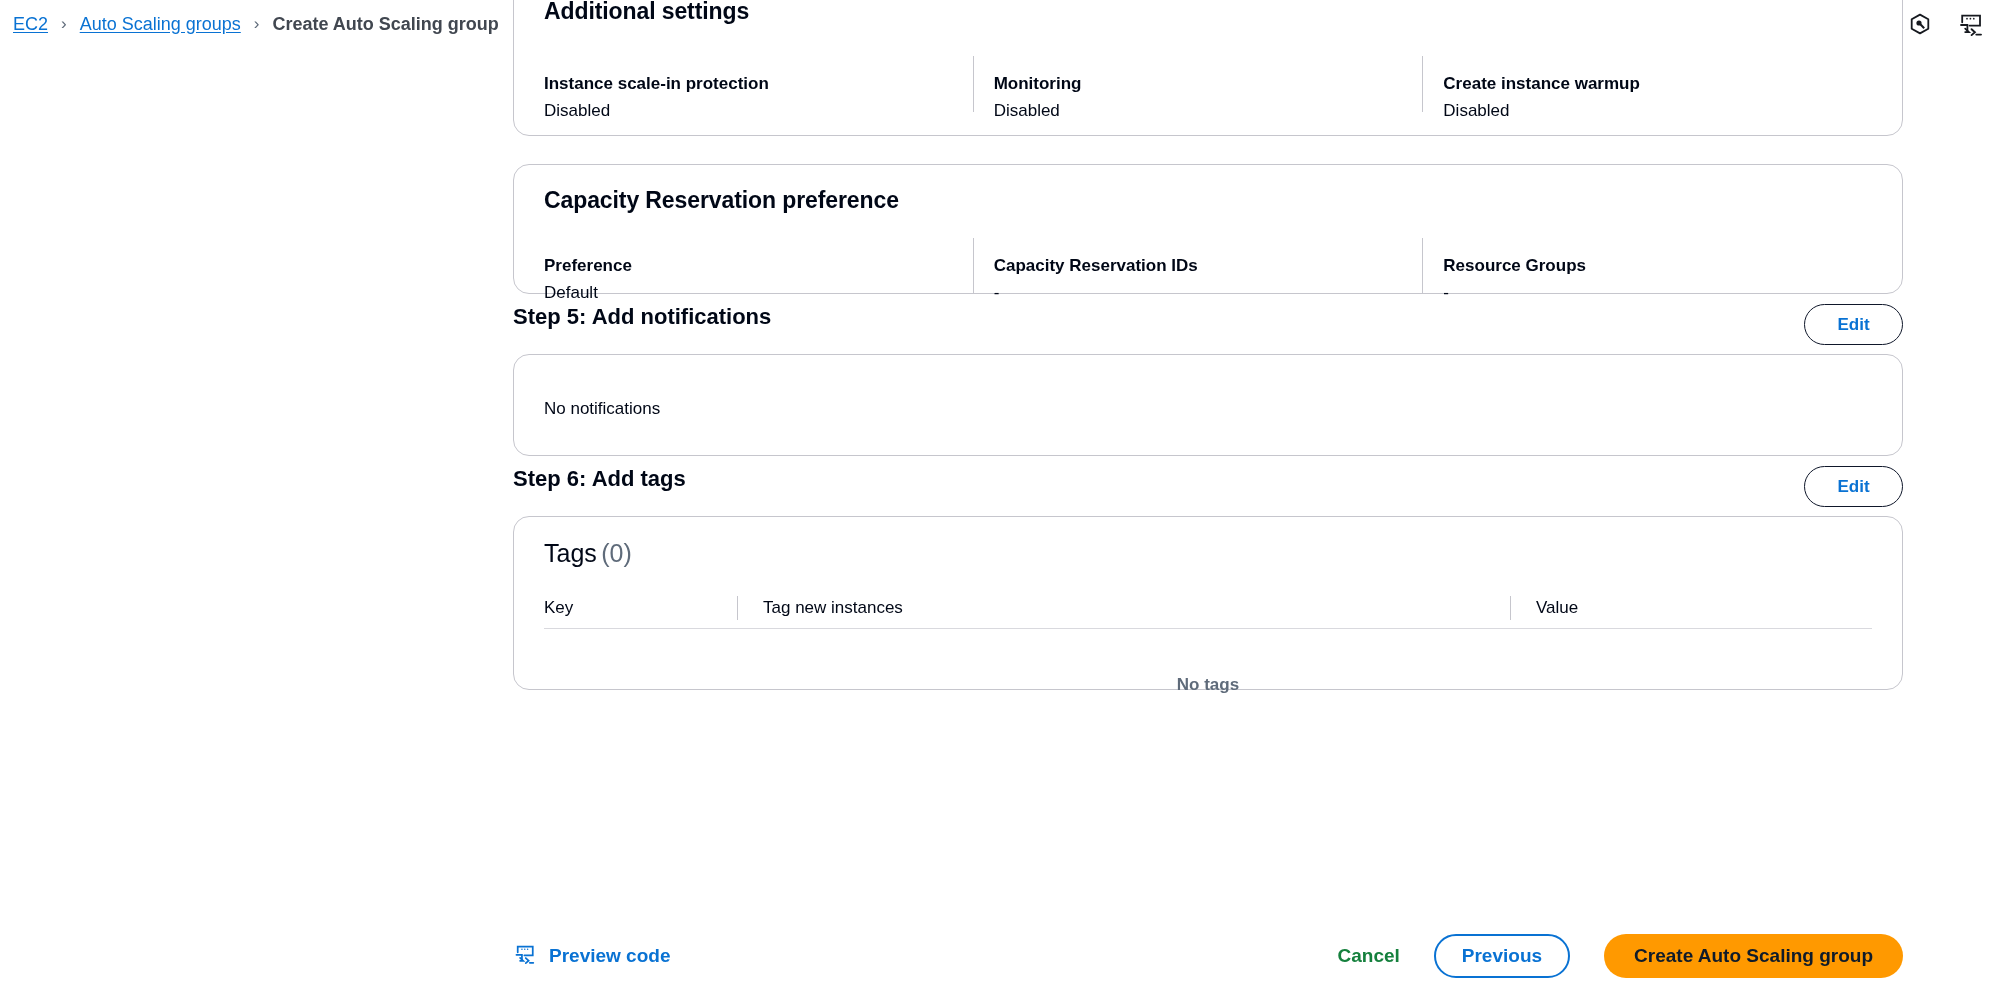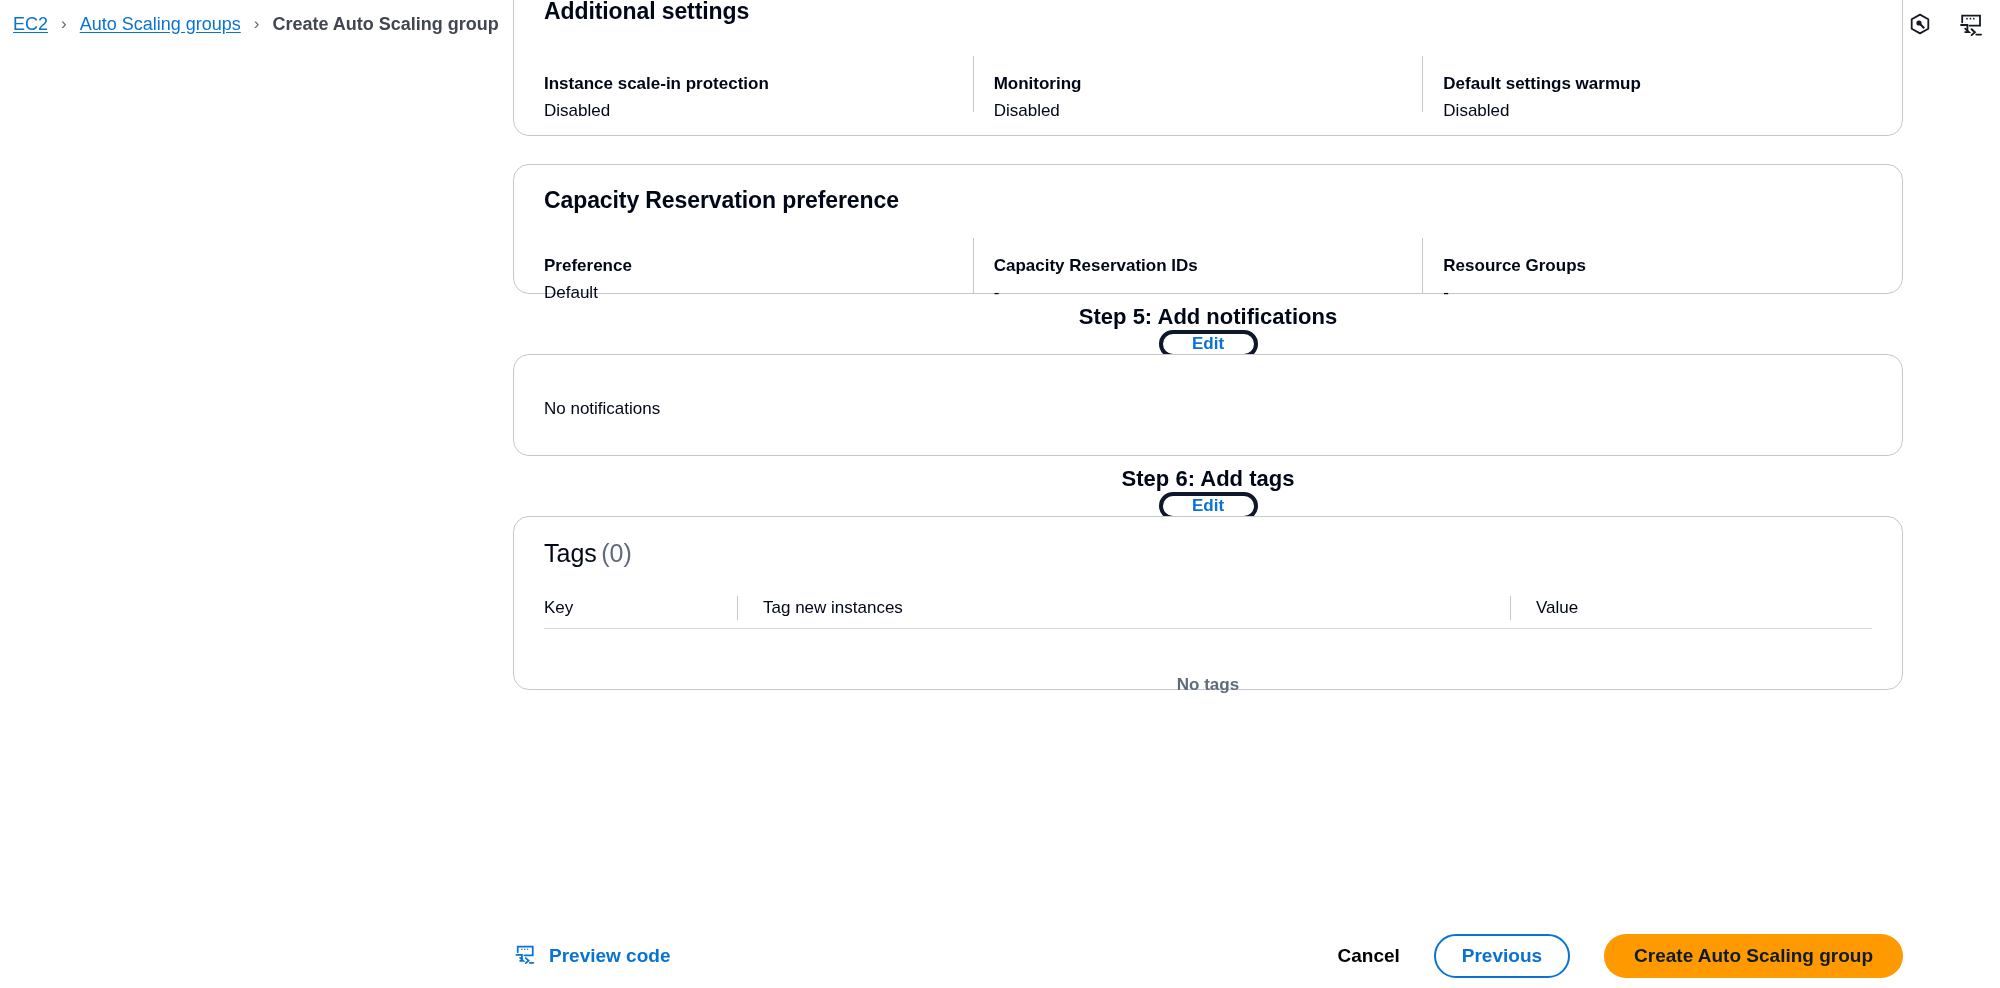--- a/index.html
+++ b/index.html
@@ -108,33 +108,31 @@
     font-size: 17px;
     color: #000716;
   }
 
   
   .step-row {
     position: absolute;
     left: 513px;
     width: 1390px;
     display: flex;
-    align-items: center;
     justify-content: space-between;
-    flex-direction: column;
   }
   .step-title {
     font-size: 22px;
     font-weight: bold;
     color: #000716;
   }
   .btn-edit {
     min-width: 99px;
     height: 41px;
-    border: 4px solid #0f172a;
+    border: 1px solid #0f172a;
     border-radius: 21px;
     background: #ffffff;
     color: #0972d3;
     font-size: 17px;
     font-weight: bold;
     font-family: "Liberation Sans", sans-serif;
     cursor: pointer;
     padding: 0 22px;
   }
 
@@ -201,21 +199,21 @@
     cursor: pointer;
   }
   .footer-right {
     display: flex;
     align-items: center;
     gap: 34px;
   }
   .btn-cancel {
     background: none;
     border: none;
-    color: #000000;
+    color: #15803d;
     font-size: 19px;
     font-weight: bold;
     font-family: "Liberation Sans", sans-serif;
     cursor: pointer;
     padding: 0;
   }
   .btn-previous {
     min-width: 120px;
     height: 44px;
     border: 2px solid #0972d3;
@@ -290,21 +288,21 @@
     <div class="attr-grid" style="margin-top:29px;">
       <div class="attr-col">
         <div class="attr-label">Instance scale-in protection</div>
         <div class="attr-value">Disabled</div>
       </div>
       <div class="attr-col">
         <div class="attr-label">Monitoring</div>
         <div class="attr-value">Disabled</div>
       </div>
       <div class="attr-col">
-        <div class="attr-label">Default settings warmup</div>
+        <div class="attr-label">Create instance warmup</div>
         <div class="attr-value">Disabled</div>
       </div>
     </div>
   </div>
 
   <div class="card" style="top:116px; height:130px; padding:22px 30px 0 30px;">
     <div class="card-title">Capacity Reservation preference</div>
     <div class="attr-grid" style="margin-top:22px;justify-content:flex-end;">
       <div class="attr-col">
         <div class="attr-label">Preference</div>

